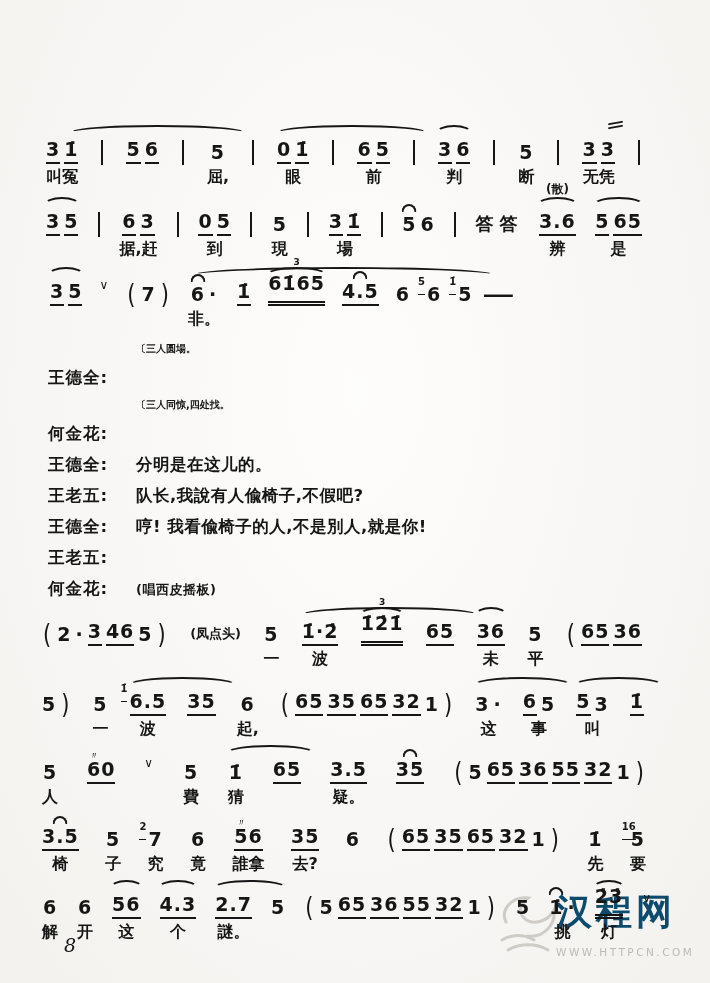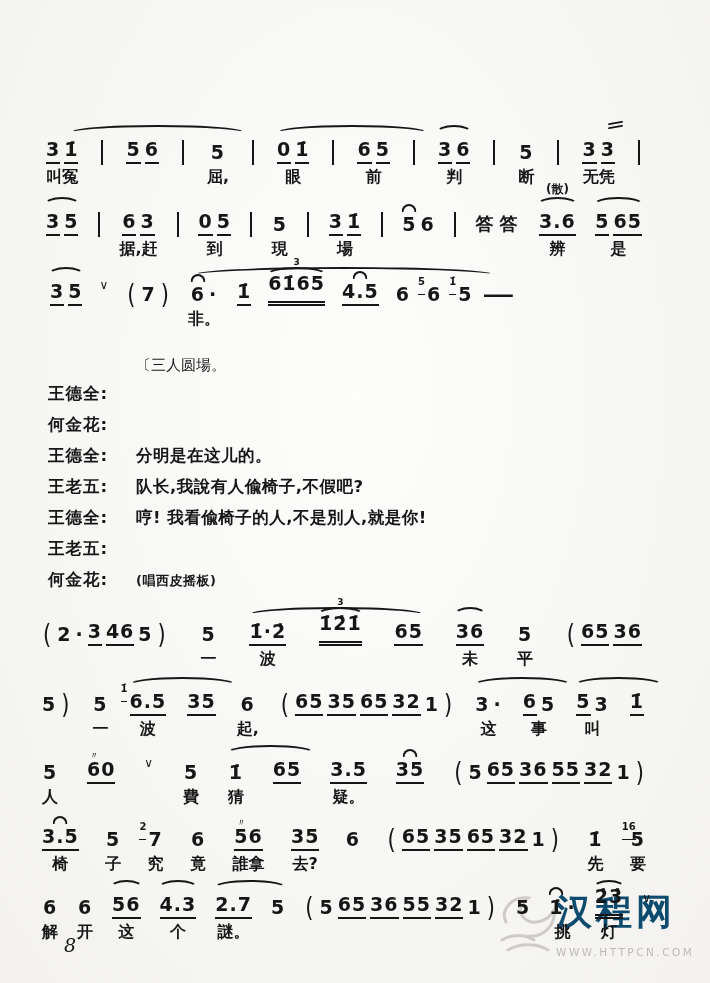--- a/index.html
+++ b/index.html
@@ -37,21 +37,21 @@
   .gr{position:absolute;top:-12px;left:-9px;font-size:10px;font-weight:700;
        border-bottom:1px solid #161616;letter-spacing:0;}
   .gliss{position:absolute;top:-15px;right:-8px;width:15px;}
   .gliss i{display:block;height:2px;background:#161616;margin-bottom:2px;transform:rotate(-10deg);border-radius:2px;}
   
   #dialogue{position:absolute;top:338px;left:48px;width:614px;z-index:2;}
   .dentry{display:flex;margin-bottom:6px;line-height:25px;}
   .spk{width:88px;flex:none;font-size:16.5px;font-weight:700;letter-spacing:1px;}
   .dtxt{flex:1;font-size:16.5px;font-weight:600;letter-spacing:.5px;}
   .dtxt .sm{font-size:13px;font-weight:700;}
-  .ddir{margin:18px 0 7px 88px;font-size:15px;font-weight:400;line-height:18px;}
+  .ddir{margin:2px 0 7px 88px;font-size:10px;font-weight:700;line-height:18px;}
   
   #pageno{position:absolute;left:64px;top:934px;font-size:19px;font-style:italic;
        font-family:"DejaVu Serif","Liberation Serif",serif;z-index:2;}
   #watermark{position:absolute;left:498px;top:886px;width:208px;z-index:1;}
   #wm-name{position:absolute;left:58px;top:2px;font-size:36px;font-weight:700;
        color:#0c4a6e;letter-spacing:4px;font-family:"DejaVu Sans",sans-serif;}
   #wm-url{position:absolute;left:58px;top:60px;font-size:10.5px;letter-spacing:2.5px;color:#bdbab5;text-align:right;}
   #wm-logo{position:absolute;left:0;top:2px;}
 </style>
 </head>
@@ -286,20 +286,26 @@
         <span class="tok">·</span>
         <span class="tok u1">3</span>
         <span class="tok u1">46</span>
         <span class="tok">5</span>
         <span class="tok par">)</span>
       </div>
       <div class="lyr"></div>
     </div>
     <div class="cell">
       <div class="notes">
+        <span class="tok cjk small">(凤点头)</span>
+      </div>
+      <div class="lyr"></div>
+    </div>
+    <div class="cell">
+      <div class="notes">
         <span class="tok">5</span>
       </div>
       <div class="lyr">一</div>
     </div>
     <div class="cell">
       <div class="cellarc" style="width: 175px; right: auto;"></div>
       <div class="notes">
         <span class="tok u1">1̇·2̇</span>
       </div>
       <div class="lyr">波</div>
@@ -626,20 +632,21 @@
       </div>
       <div class="lyr"></div>
     </div>
   </div>
 
 <div id="dialogue">
     <div class="ddir">〔三人圆場。</div>
     <div class="dentry">
       <div class="spk">王德全:</div>
     </div>
+    <div class="ddir">〔三人同惊,四处找。</div>
     <div class="dentry">
       <div class="spk">何金花:</div>
     </div>
     <div class="dentry">
       <div class="spk">王德全:</div>
       <div class="dtxt"><span>分明是在这儿的。</span></div>
     </div>
     <div class="dentry">
       <div class="spk">王老五:</div>
       <div class="dtxt"><span>队长,我說有人偸椅子,不假吧?</span></div>

